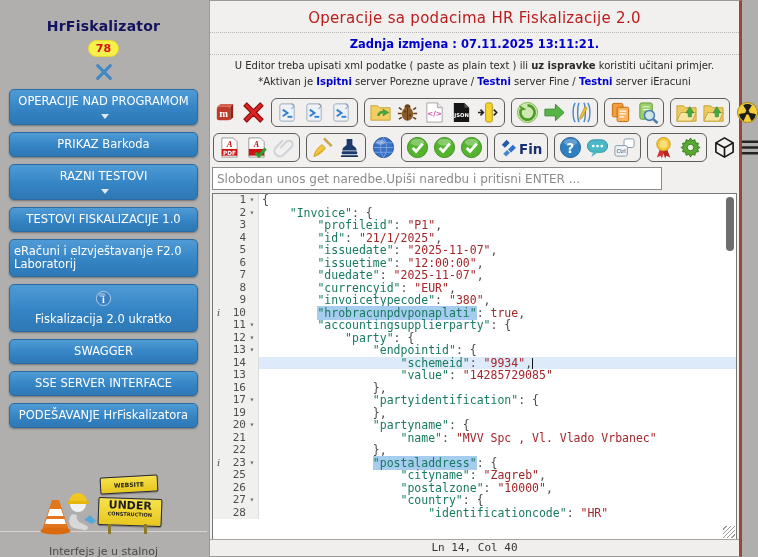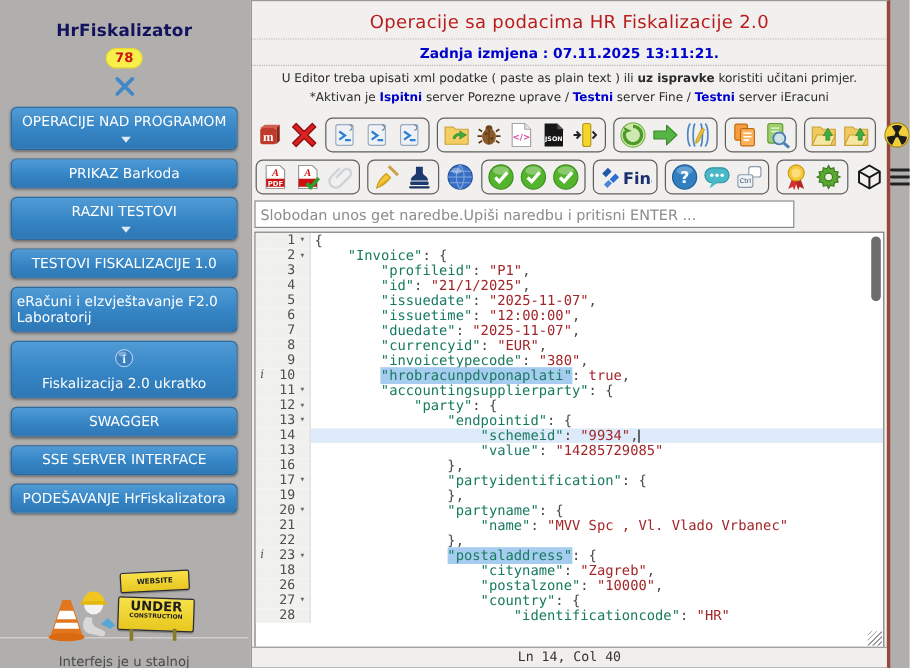--- a/index.html
+++ b/index.html
@@ -494,21 +494,21 @@
       <div class="ed-line"><span class="g-info"></span><span class="g-num">13</span><span class="g-fold">▾</span><span class="code-text">                <span class="tok-k">"endpointid"</span><span class="tok-p">: {</span></span></div>
       <div class="ed-line active"><span class="g-info"></span><span class="g-num">14</span><span class="g-fold"></span><span class="code-text">                    <span class="tok-k">"schemeid"</span><span class="tok-p">: </span><span class="tok-s">"9934"</span><span class="tok-p">,</span><span class="caret-bar"></span></span></div>
       <div class="ed-line"><span class="g-info"></span><span class="g-num">13</span><span class="g-fold"></span><span class="code-text">                    <span class="tok-k">"value"</span><span class="tok-p">: </span><span class="tok-s">"14285729085"</span></span></div>
       <div class="ed-line"><span class="g-info"></span><span class="g-num">16</span><span class="g-fold"></span><span class="code-text">                <span class="tok-p">},</span></span></div>
       <div class="ed-line"><span class="g-info"></span><span class="g-num">17</span><span class="g-fold">▾</span><span class="code-text">                <span class="tok-k">"partyidentification"</span><span class="tok-p">: {</span></span></div>
       <div class="ed-line"><span class="g-info"></span><span class="g-num">19</span><span class="g-fold"></span><span class="code-text">                <span class="tok-p">},</span></span></div>
       <div class="ed-line"><span class="g-info"></span><span class="g-num">20</span><span class="g-fold">▾</span><span class="code-text">                <span class="tok-k">"partyname"</span><span class="tok-p">: {</span></span></div>
       <div class="ed-line"><span class="g-info"></span><span class="g-num">21</span><span class="g-fold"></span><span class="code-text">                    <span class="tok-k">"name"</span><span class="tok-p">: </span><span class="tok-s">"MVV Spc , Vl. Vlado Vrbanec"</span></span></div>
       <div class="ed-line"><span class="g-info"></span><span class="g-num">22</span><span class="g-fold"></span><span class="code-text">                <span class="tok-p">},</span></span></div>
       <div class="ed-line"><span class="g-info">i</span><span class="g-num">23</span><span class="g-fold">▾</span><span class="code-text">                <span class="tok-k tok-hl">"postaladdress"</span><span class="tok-p">: {</span></span></div>
-      <div class="ed-line"><span class="g-info"></span><span class="g-num">18</span><span class="g-fold"></span><span class="code-text">                    <span class="tok-k">"cityname"</span><span class="tok-p">: </span><span class="tok-s">"Zagreb"</span><span class="tok-p">,</span></span></div>
+      <div class="ed-line"><span class="g-info"></span><span class="g-num">25</span><span class="g-fold"></span><span class="code-text">                    <span class="tok-k">"cityname"</span><span class="tok-p">: </span><span class="tok-s">"Zagreb"</span><span class="tok-p">,</span></span></div>
       <div class="ed-line"><span class="g-info"></span><span class="g-num">26</span><span class="g-fold"></span><span class="code-text">                    <span class="tok-k">"postalzone"</span><span class="tok-p">: </span><span class="tok-s">"10000"</span><span class="tok-p">,</span></span></div>
       <div class="ed-line"><span class="g-info"></span><span class="g-num">27</span><span class="g-fold">▾</span><span class="code-text">                    <span class="tok-k">"country"</span><span class="tok-p">: {</span></span></div>
       <div class="ed-line"><span class="g-info"></span><span class="g-num">28</span><span class="g-fold"></span><span class="code-text">                        <span class="tok-k">"identificationcode"</span><span class="tok-p">: </span><span class="tok-s">"HR"</span></span></div>
       <div class="ed-scrollthumb"></div>
     <div class="ed-resize"></div>
   </div>
 
   <div class="statusbar">
     <span>Ln 14, Col 40</span>
   </div>

